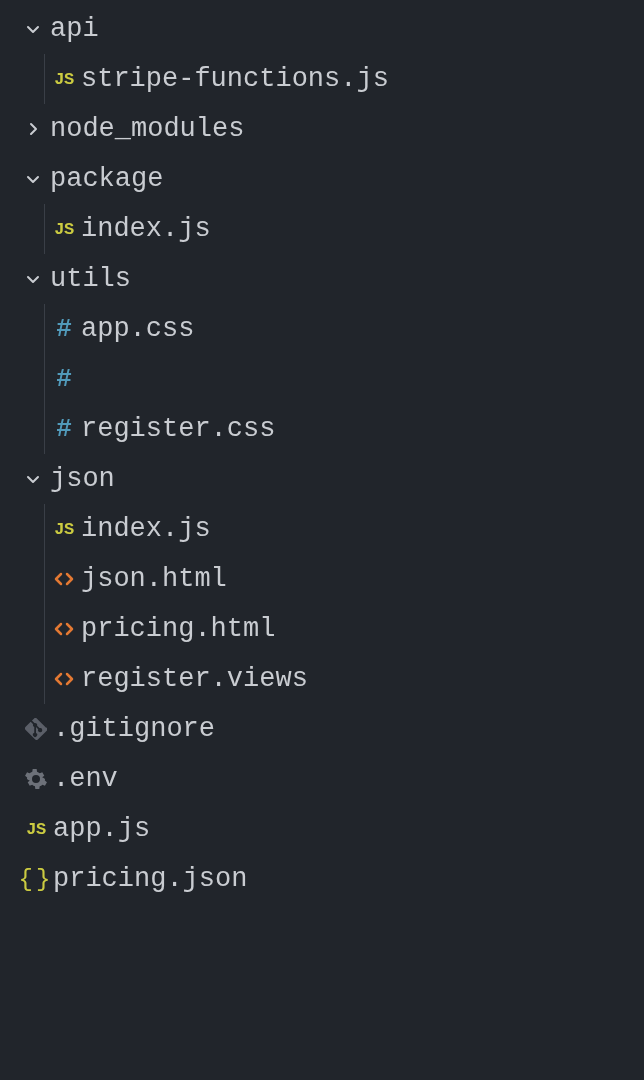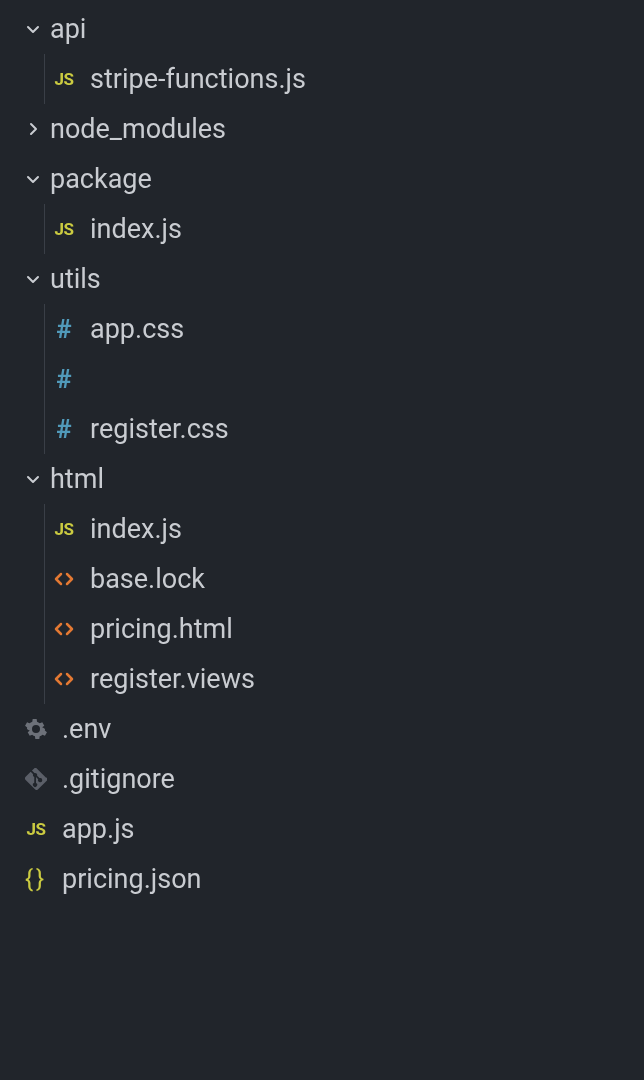--- a/index.html
+++ b/index.html
@@ -20,20 +20,21 @@
     display: flex;
     flex-direction: column;
   }
   .tree-item {
     display: flex;
     align-items: center;
     height: 50px;
     cursor: pointer;
     font-size: 27px;
     position: relative;
+    font-family: Liberation Mono, monospace;
   }
   .indent-0 { padding-left: 22px; }
   .indent-1 { padding-left: 50px; }
   
   .guide {
     position: absolute;
     left: 44px;
     top: 0;
     bottom: 0;
     width: 1px;
@@ -57,21 +58,21 @@
     fill: none;
     stroke-linecap: round;
     stroke-linejoin: round;
   }
   .icon {
     width: 28px;
     height: 28px;
     display: flex;
     align-items: center;
     justify-content: center;
-    margin-right: 12px;
+    margin-right: 3px;
     flex-shrink: 0;
   }
   .icon-js {
     color: #cbcb41;
     font-weight: 700;
     font-size: 17px;
     letter-spacing: -0.5px;
   }
   .icon-css {
     color: #519aba;
@@ -181,39 +182,39 @@
     <span class="icon icon-css">#</span>
     <span class="label">register.css</span>
   </div>
 
   <div class="tree-item indent-0">
     <span class="twisty">
       <svg viewBox="0 0 16 16">
           <polyline points="3,6 8,11 13,6"></polyline>
         </svg>
     </span>
-    <span class="label">html</span>
+    <span class="label">json</span>
   </div>
 
   <div class="tree-item indent-1">
     <span class="guide"></span>
     <span class="icon icon-js">JS</span>
     <span class="label">index.js</span>
   </div>
 
 
   <div class="tree-item indent-1">
     <span class="guide"></span>
     <span class="icon icon-html">
       <svg viewBox="0 0 24 24">
           <polyline points="9,7 4,12 9,17"></polyline>
           <polyline points="15,7 20,12 15,17"></polyline>
         </svg>
     </span>
-    <span class="label">base.lock</span>
+    <span class="label">json.html</span>
   </div>
 
   <div class="tree-item indent-1">
     <span class="guide"></span>
     <span class="icon icon-html">
       <svg viewBox="0 0 24 24">
           <polyline points="9,7 4,12 9,17"></polyline>
           <polyline points="15,7 20,12 15,17"></polyline>
         </svg>
     </span>
@@ -225,35 +226,35 @@
     <span class="icon icon-html">
       <svg viewBox="0 0 24 24">
           <polyline points="9,7 4,12 9,17"></polyline>
           <polyline points="15,7 20,12 15,17"></polyline>
         </svg>
     </span>
     <span class="label">register.views</span>
   </div>
 
   <div class="tree-item indent-0">
+    <span class="icon icon-git">
+      <svg viewBox="0 0 24 24">
+          <path d="M23.3 10.9L13.1.7a2.4 2.4 0 00-3.4 0L7.6 2.8l2.7 2.7a2.3 2.3 0 012.9 2.9l2.6 2.6a2.3 2.3 0 11-1.4 1.3l-2.4-2.4v6.4a2.3 2.3 0 11-1.9-.1V9.7a2.3 2.3 0 01-1.2-3L6.2 4 .7 9.6a2.4 2.4 0 000 3.4l10.2 10.2a2.4 2.4 0 003.4 0l10.1-10a2.4 2.4 0 000-3.4z"></path>
+        </svg>
+    </span>
+    <span class="label">.gitignore</span>
+  </div>
+
+  <div class="tree-item indent-0">
     <span class="icon icon-gear">
       <svg viewBox="0 0 24 24">
           <path d="M12 8a4 4 0 100 8 4 4 0 000-8zm9 4a8.9 8.9 0 01-.15 1.6l2.1 1.65-2 3.46-2.48-1a8.9 8.9 0 01-2.77 1.6l-.37 2.64h-4l-.37-2.64a8.9 8.9 0 01-2.77-1.6l-2.48 1-2-3.46 2.1-1.65A8.9 8.9 0 013 12a8.9 8.9 0 01.15-1.6L1.05 8.75l2-3.46 2.48 1a8.9 8.9 0 012.77-1.6L8.67 2h4l.37 2.64a8.9 8.9 0 012.77 1.6l2.48-1 2 3.46-2.1 1.65A8.9 8.9 0 0121 12z"></path>
         </svg>
     </span>
     <span class="label">.env</span>
-  </div>
-
-  <div class="tree-item indent-0">
-    <span class="icon icon-git">
-      <svg viewBox="0 0 24 24">
-          <path d="M23.3 10.9L13.1.7a2.4 2.4 0 00-3.4 0L7.6 2.8l2.7 2.7a2.3 2.3 0 012.9 2.9l2.6 2.6a2.3 2.3 0 11-1.4 1.3l-2.4-2.4v6.4a2.3 2.3 0 11-1.9-.1V9.7a2.3 2.3 0 01-1.2-3L6.2 4 .7 9.6a2.4 2.4 0 000 3.4l10.2 10.2a2.4 2.4 0 003.4 0l10.1-10a2.4 2.4 0 000-3.4z"></path>
-        </svg>
-    </span>
-    <span class="label">.gitignore</span>
   </div>
 
   <div class="tree-item indent-0">
     <span class="icon icon-js">JS</span>
     <span class="label">app.js</span>
   </div>
 
   <div class="tree-item indent-0">
     <span class="icon icon-json">{}</span>
     <span class="label">pricing.json</span>

